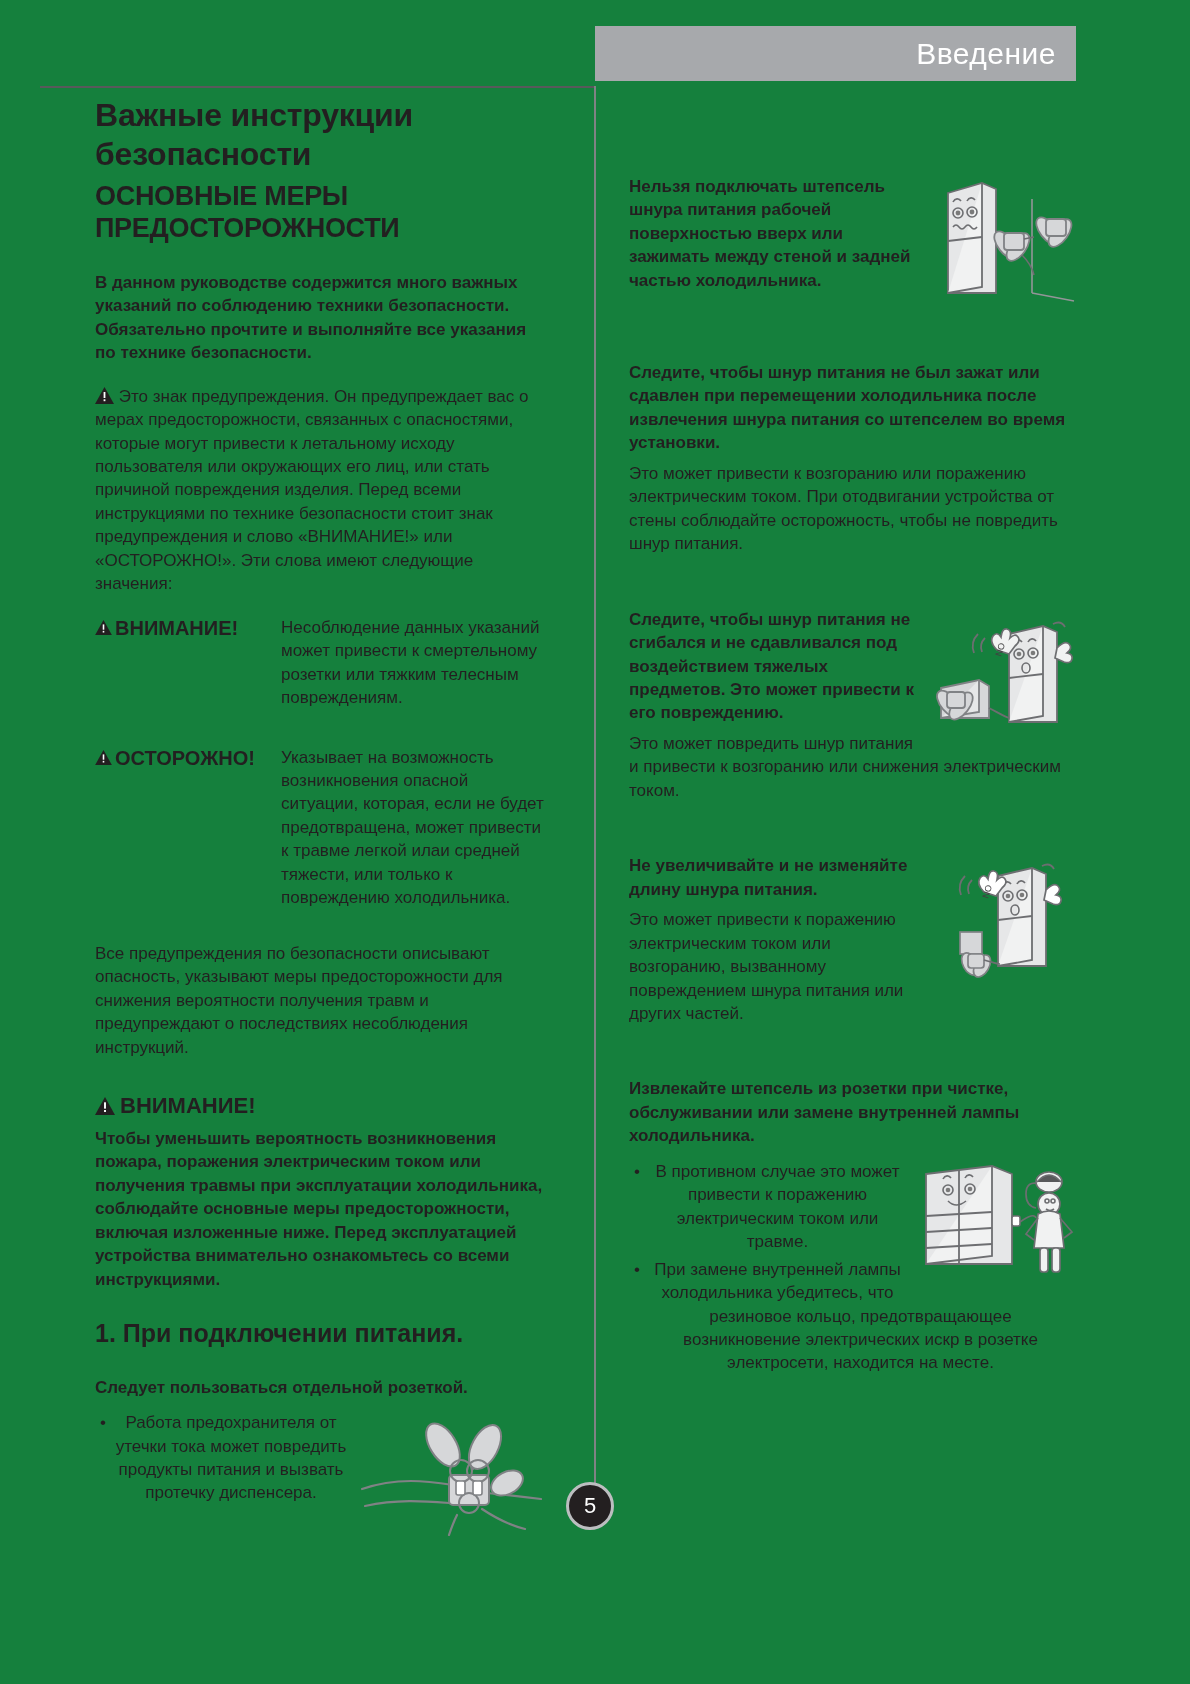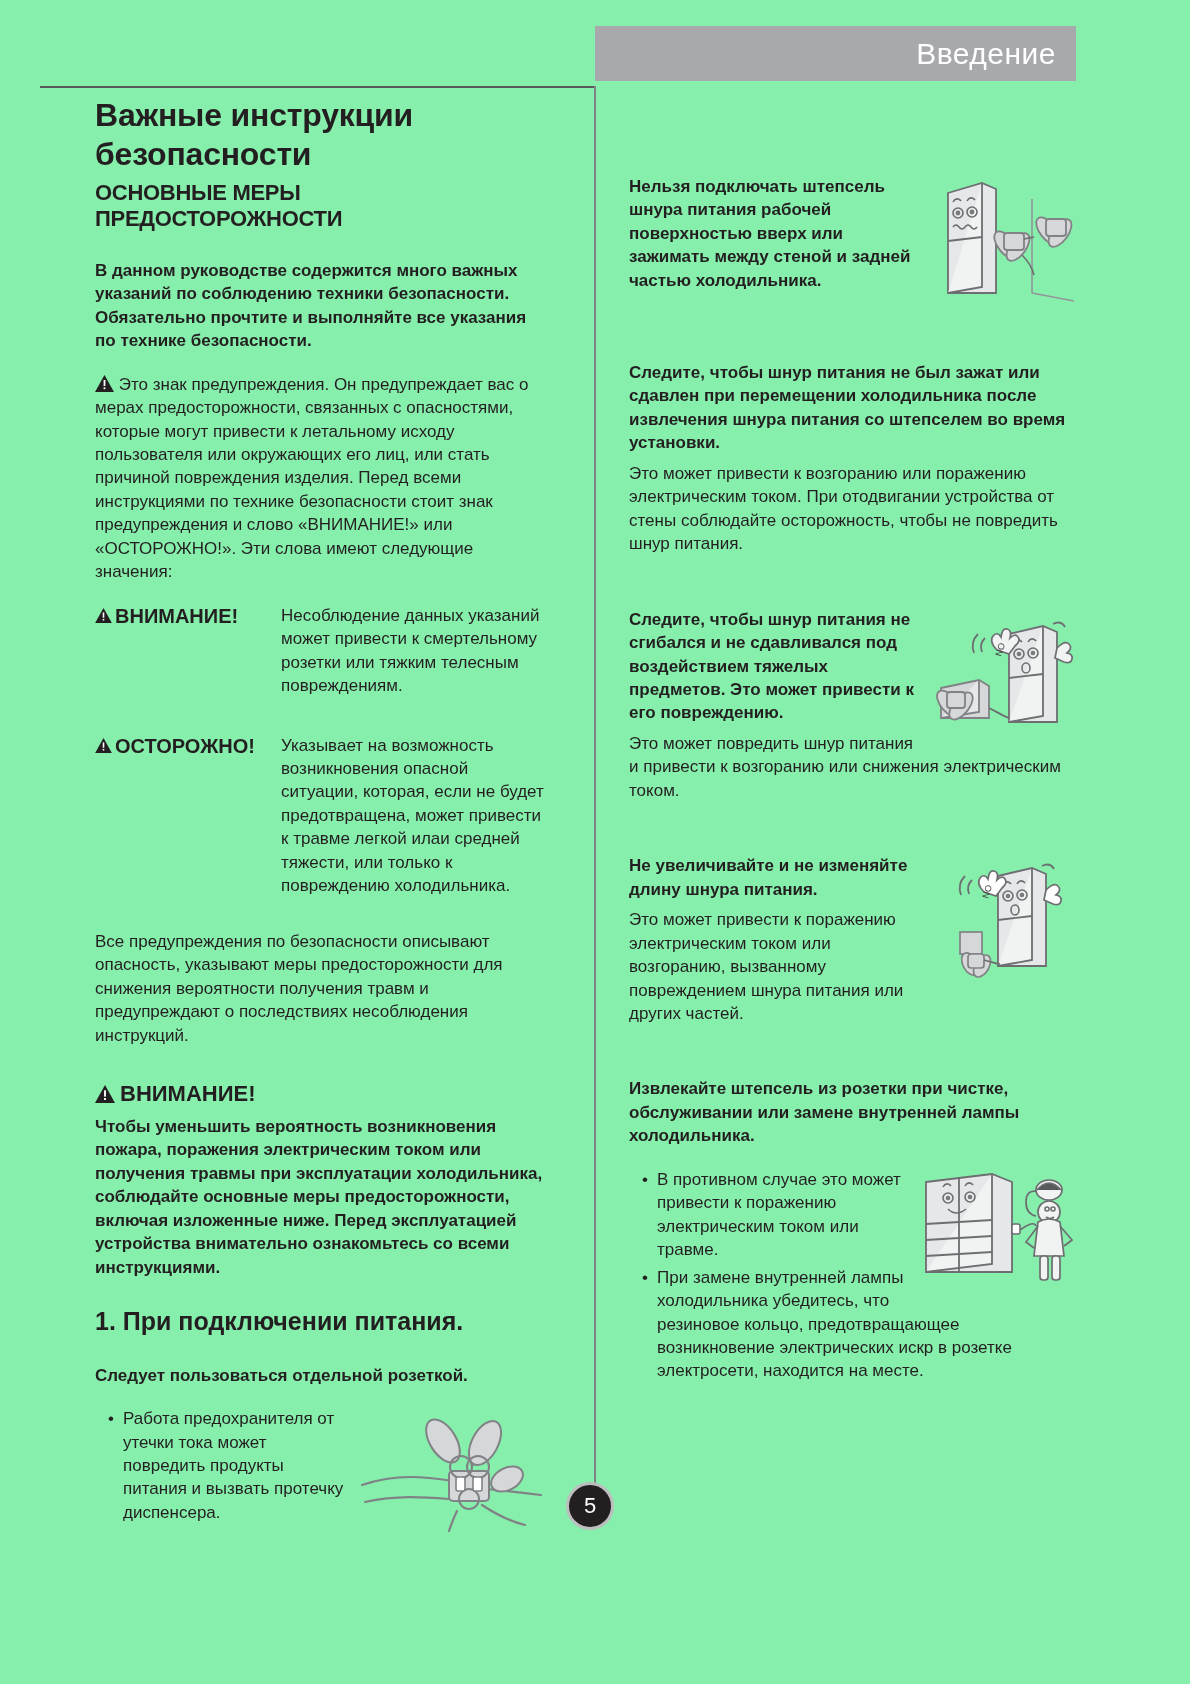--- a/index.html
+++ b/index.html
@@ -8,21 +8,21 @@
     background: #ffffff;
   }
   body {
     font-family: "Liberation Sans", sans-serif;
     color: #231f20;
   }
   .page {
     position: relative;
     width: 1190px;
     height: 1684px;
-    background: #86efac;
+    background: #15803d;
     overflow: hidden;
   }
 
   
   .header-band {
     position: absolute;
     left: 595px;
     top: 26px;
     width: 481px;
     height: 55px;
@@ -72,21 +72,21 @@
   
   h1.doc-title {
     margin: 0;
     font-size: 32px;
     line-height: 1.22;
     font-weight: bold;
     letter-spacing: -0.2px;
   }
   h2.doc-subtitle {
     margin: 6px 0 0 0;
-    font-size: 22px;
+    font-size: 27px;
     line-height: 1.2;
     font-weight: bold;
     letter-spacing: -0.3px;
   }
   p.body {
     margin: 0;
     font-size: 17px;
     line-height: 1.38;
   }
   p.body.bold, .bold {
@@ -147,23 +147,24 @@
 
   
   .num-heading {
     font-size: 25px;
     font-weight: bold;
     line-height: 1.3;
   }
 
   
   ul.bullets {
-    margin: 12px;
+    margin: 4px;
     padding: 0;
     list-style: none;
+    text-align: center;
   }
   ul.bullets li {
     position: relative;
     padding-left: 16px;
     font-size: 17px;
     line-height: 1.38;
     margin-bottom: 4px;
   }
   ul.bullets li:before {
     content: "\2022";

